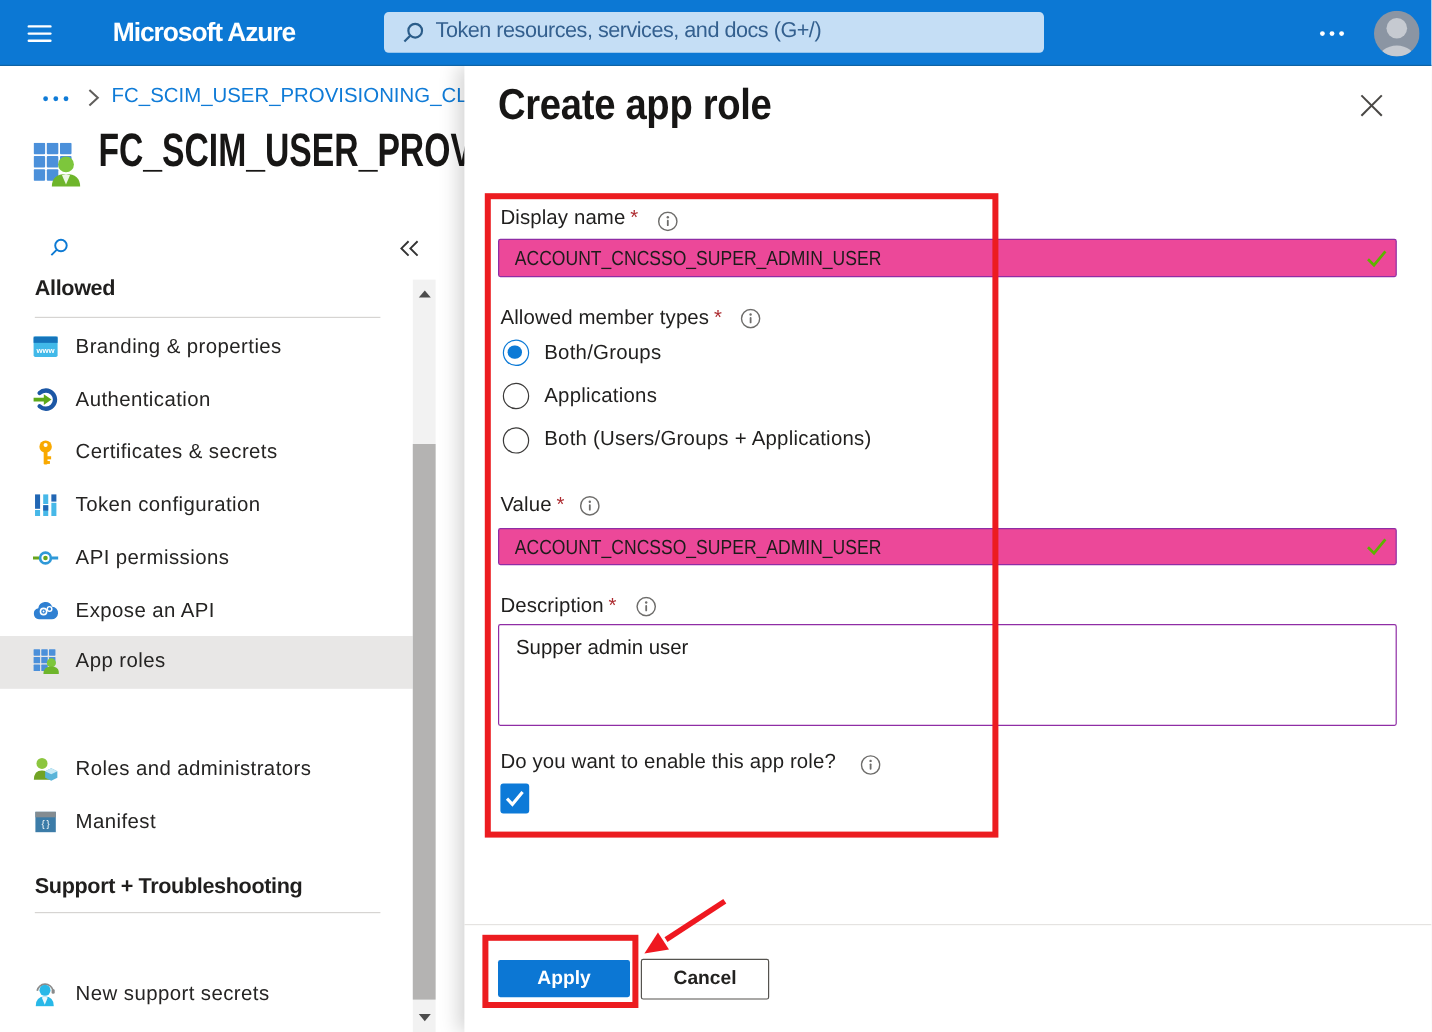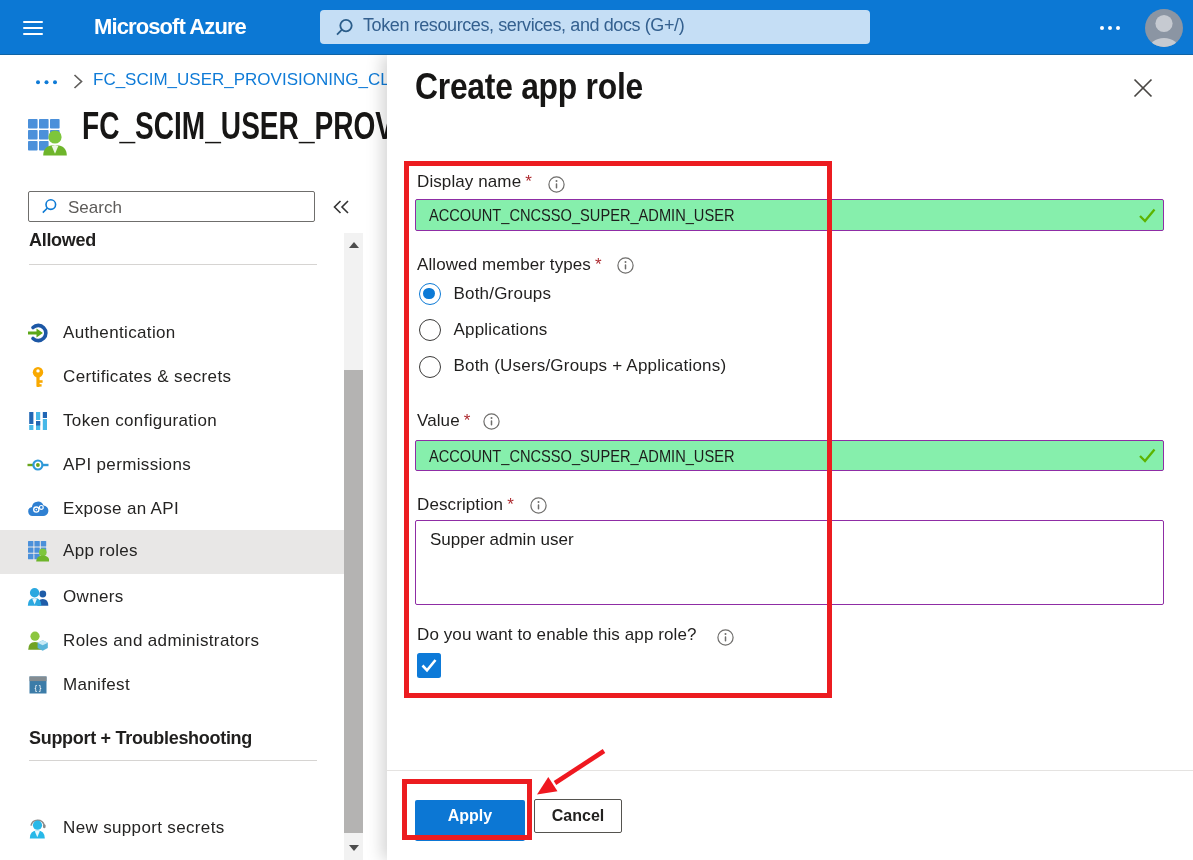--- a/index.html
+++ b/index.html
@@ -50,40 +50,40 @@
 
 #ptitle { position:absolute; left:28px; top:11px; font-size:36px; font-weight:bold; color:#171615;
   transform:scaleX(0.885); transform-origin:left top; letter-spacing:-0.3px; white-space:nowrap; }
 #pclose { position:absolute; left:746px; top:23px; }
 .redbox { position:absolute; border:5px solid #ec1c20; z-index:6; }
 #red1 { left:17px; top:106px; width:428px; height:537px; }
 #red2 { left:15px; top:724px; width:130px; height:61px; }
 .lbl { position:absolute; left:30px; font-size:17px; color:#201f1e; white-space:nowrap; letter-spacing:0.1px; }
 .req { color:#ad2b30; margin-left:4px; }
 .info { position:absolute; }
-.inp { position:absolute; left:28px; width:749px; border:1.5px solid #8f2da5; border-radius:2px; background:#86efac; }
+.inp { position:absolute; left:28px; width:749px; border:1.5px solid #8f2da5; border-radius:2px; background:#ec4899; }
 .inp .itxt { position:absolute; left:13px; top:6px; font-size:17px; color:#1d1c1b;
   transform:scaleX(0.86); transform-origin:left top; white-space:nowrap; }
 #inp1 { top:144px; height:32px; }
 #inp2 { top:385px; height:31px; }
 #txtarea { position:absolute; left:28px; top:465px; width:749px; height:85px;
   border:1.5px solid #8f2da5; border-radius:2px; background:#fff; }
 #txtarea span { position:absolute; left:14px; top:9px; font-size:17px; color:#1d1c1b; }
 .gcheck { position:absolute; left:750px; }
 .radio { position:absolute; left:31.5px; width:22px; height:22px; border-radius:50%;
   border:1.7px solid #3b3a39; background:#fff; }
 .radio.on { border-color:#0c7ad6; }
 .radio.on::after { content:""; position:absolute; left:3.6px; top:3.6px; width:11.6px; height:11.6px;
   border-radius:50%; background:#0c7ad6; }
 .rlbl { position:absolute; left:66.5px; font-size:17px; color:#201f1e; letter-spacing:0.2px; white-space:nowrap; }
 #chkbox { position:absolute; left:30px; top:598px; width:24px; height:25px; background:#0d7ad8; border-radius:2.5px; }
 #footdiv { position:absolute; left:0; top:715px; width:806px; height:1px; background:#e5e3e1; }
-#applybtn { position:absolute; left:28px; top:745px; width:110px; height:41px; background:#0c77d4;
+#applybtn { position:absolute; left:28px; top:745px; width:110px; height:31px; background:#0c77d4;
   border-radius:2px; color:#fff; font-size:16px; font-weight:bold; text-align:center; line-height:31px; }
-#cancelbtn { position:absolute; left:147px; top:744px; width:88px; height:34px; background:#fff;
+#cancelbtn { position:absolute; left:147px; top:744px; width:107px; height:34px; background:#fff;
   border:1px solid #55534f; border-radius:2px; color:#232220; font-size:16px; font-weight:bold;
   text-align:center; line-height:32px; }
 </style>
 </head>
 <body>
 <div id="root">
 
   <svg class="abs" style="left:34px;top:76px" width="26" height="12" viewBox="0 0 26 12">
     <circle cx="4" cy="6.3" r="2" fill="#0f7bd7"></circle>
       <circle cx="12.5" cy="6.3" r="2" fill="#0f7bd7"></circle>
@@ -104,35 +104,40 @@
         <rect x="22" y="11" width="9.6" height="9.6" rx="0.8"></rect>
       <rect x="0" y="22" width="9.6" height="9.6" rx="0.8"></rect>
         <rect x="11" y="22" width="9.6" height="9.6" rx="0.8"></rect>
     </g>
     <circle cx="27" cy="18" r="6.6" fill="#7dc63c"></circle>
     <path d="M15.2,36.5 q0,-10.6 11.8,-10.6 q11.8,0 11.8,10.6 z" fill="#6eb52b"></path>
     <path d="M27,26 l-3.4,0.8 3.4,8 3.4,-8 z" fill="#eef7e6"></path>
   </svg>
   <div id="apptitle">FC_SCIM_USER_PROVISIONING_CLIENT</div>
 
-  <div id="sb-search">
-      <span>Search</span>
-    </div>
   <svg class="abs" style="left:41px;top:198px" width="17" height="17" viewBox="0 0 17 17">
     <circle cx="9.8" cy="6.6" r="4.8" fill="none" stroke="#0d7ad4" stroke-width="1.6"></circle>
     <line x1="6.2" y1="10.2" x2="1.8" y2="14.6" stroke="#0d7ad4" stroke-width="1.6"></line>
   </svg>
   <svg class="abs" style="left:333px;top:200px" width="17" height="14" viewBox="0 0 17 14">
     <path d="M7.5,1 L1.5,7 L7.5,13" fill="none" stroke="#333" stroke-width="1.6"></path>
     <path d="M15,1 L9,7 L15,13" fill="none" stroke="#333" stroke-width="1.6"></path>
   </svg>
 
   <div class="sb-head" style="top:230px">Allowed</div>
   <div class="sb-div" style="top:264px"></div>
 
+  <div class="mrow" style="top:268px">
+      <svg width="22" height="22" viewBox="0 0 22 22">
+      <rect x="1" y="2.5" width="20" height="17" rx="1.5" fill="#41b9e9"></rect>
+      <rect x="1" y="2.5" width="20" height="5.2" fill="#1574bb"></rect>
+      <text x="11" y="16.5" font-size="6.5" font-weight="bold" fill="#fff" text-anchor="middle" font-family="Liberation Sans">www</text>
+    </svg>
+      <span class="mtxt">Branding &amp; properties</span>
+    </div>
 
   <div class="mrow" style="top:312px">
       <svg width="22" height="22" viewBox="0 0 22 22">
       <path d="M6,16.5 A7.6,7.6 0 1 0 6,5.5" fill="none" stroke="#1c57a5" stroke-width="3.6" stroke-linecap="round"></path>
       <line x1="1" y1="11" x2="10" y2="11" stroke="#5ca819" stroke-width="3"></line>
       <path d="M9.5,6.6 L15.9,11 L9.5,15.4 z" fill="#5ca819"></path>
     </svg>
       <span class="mtxt">Authentication</span>
     </div>
 
@@ -191,30 +196,20 @@
           <rect x="13.8" y="7.4" width="5.4" height="5.4" rx="0.5"></rect>
         <rect x="1" y="13.8" width="5.4" height="5.4" rx="0.5"></rect>
           <rect x="7.4" y="13.8" width="5.4" height="5.4" rx="0.5"></rect>
       </g>
       <circle cx="15.8" cy="12.4" r="3.8" fill="#7dc63c"></circle>
       <path d="M9.2,21.6 q0,-6.2 6.6,-6.2 q6.6,0 6.6,6.2 z" fill="#6eb52b"></path>
     </svg>
       <span class="mtxt">App roles</span>
     </div>
 
-  <div class="mrow" style="top:576px">
-      <svg width="22" height="22" viewBox="0 0 22 22">
-      <circle cx="15.8" cy="8" r="3.4" fill="#1f5ca8"></circle>
-      <path d="M10.4,19.8 q0,-6.8 5.4,-6.8 q5.5,0 5.5,6.8 z" fill="#1f5ca8"></path>
-      <circle cx="7.6" cy="6.8" r="4.7" fill="#2ba8e0"></circle>
-      <path d="M0.8,19.8 q0,-7.8 6.8,-7.8 q6.8,0 6.8,7.8 z" fill="#2ba8e0"></path>
-      <path d="M7.6,12.1 l-2.4,0.7 2.4,5.8 2.4,-5.8 z" fill="#e8f6fc"></path>
-    </svg>
-      <span class="mtxt">Owners</span>
-    </div>
 
   <div class="mrow" style="top:620px">
       <svg width="22" height="22" viewBox="0 0 22 22">
       <circle cx="8" cy="6.2" r="4.6" fill="#8cc63f"></circle>
       <path d="M1.2,19.8 q0,-7.8 6.8,-7.8 q6.8,0 6.8,7.8 z" fill="#71a324"></path>
       <g>
         <path d="M15.7,10.2 l5.1,2.5 v5.4 l-5.1,2.6 -5.1,-2.6 v-5.4 z" fill="#59b4d9"></path>
         <path d="M15.7,10.2 l5.1,2.5 -5.1,2.5 -5.1,-2.5 z" fill="#c8eaf6"></path>
       </g>
     </svg>

